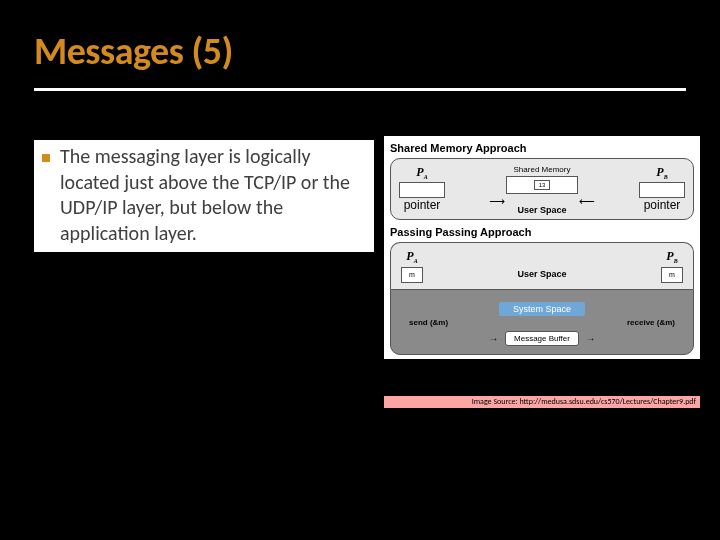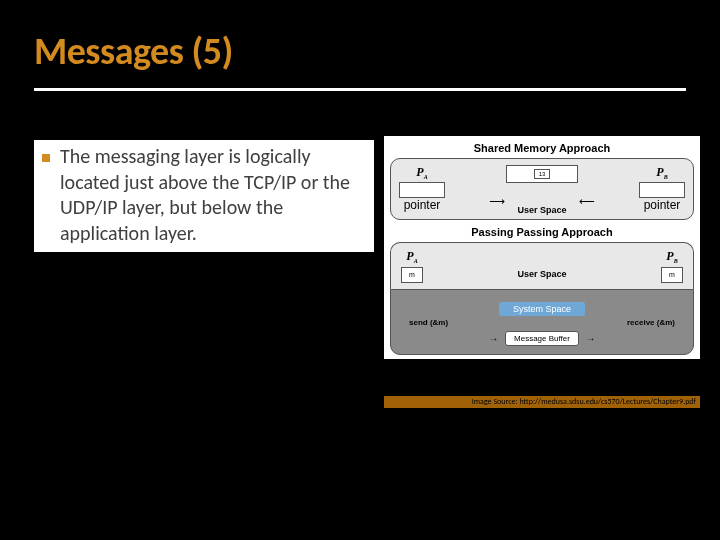--- a/index.html
+++ b/index.html
@@ -70,21 +70,21 @@
     position: absolute;
     top: 136px;
     left: 384px;
     width: 316px;
     background: #fff;
     padding: 4px 6px 4px 6px;
     box-sizing: border-box;
     font-family: "Arial", sans-serif;
   }
   .fig-title {
-    text-align: center;
+    text-align: left;
     font-size: 11px;
     font-weight: 700;
     margin: 2px 0 4px 0;
   }
   .fig-box {
     border: 1px solid #555;
     border-radius: 10px;
     background: #e8e8e8;
     padding: 6px 8px 4px 8px;
     margin-bottom: 6px;
@@ -224,21 +224,21 @@
     padding: 0 8px;
     margin-top: -4px;
     margin-bottom: -2px;
     text-align: right;
   }
   .credit {
     position: absolute;
     top: 396px;
     left: 384px;
     width: 316px;
-    background: #a16207;
+    background: #fca5a5;
     font-size: 8px;
     text-align: right;
     padding: 0 4px 2px 4px;
     box-sizing: border-box;
   }
   .curve-arrow {
     position: absolute;
     font-size: 14px;
     color: #333;
     pointer-events: none;
@@ -264,20 +264,21 @@
     <div class="fig-box">
       <div class="fig-row">
         <div class="proc-group">
           <div class="proc-label">
             <span>P</span><span class="proc-sub">A</span>
           </div>
           <div class="proc-box"></div>
           <div class="proc-caption">pointer</div>
         </div>
         <div class="shared-mem">
+          <div class="shared-mem-label">Shared Memory</div>
           <div class="shared-mem-box">
             <div class="shared-mem-inner">13</div>
           </div>
         </div>
         <div class="proc-group">
           <div class="proc-label">
             <span>P</span><span class="proc-sub">B</span>
           </div>
           <div class="proc-box"></div>
           <div class="proc-caption">pointer</div>

